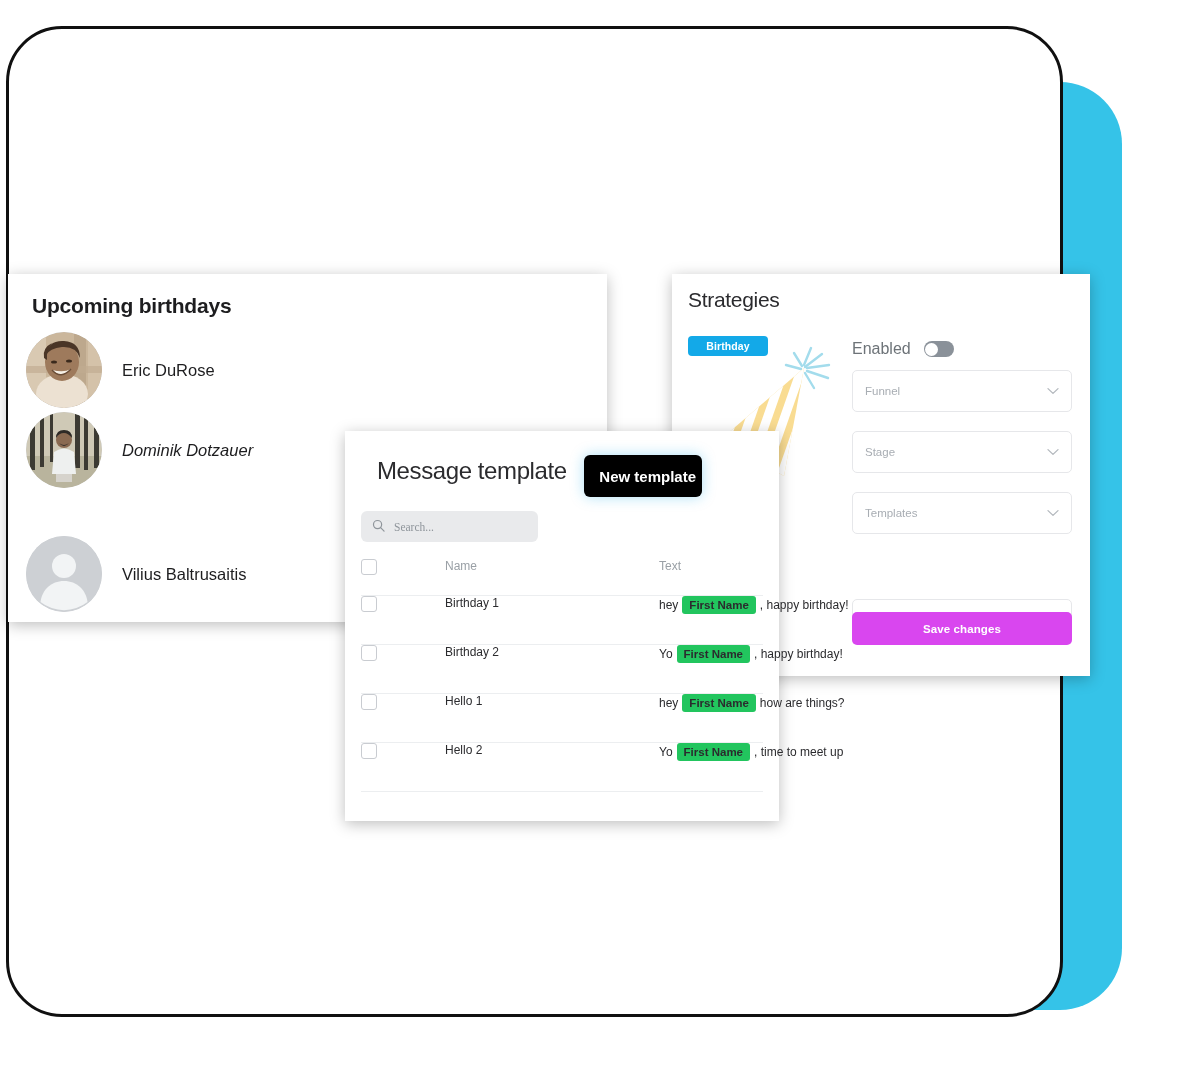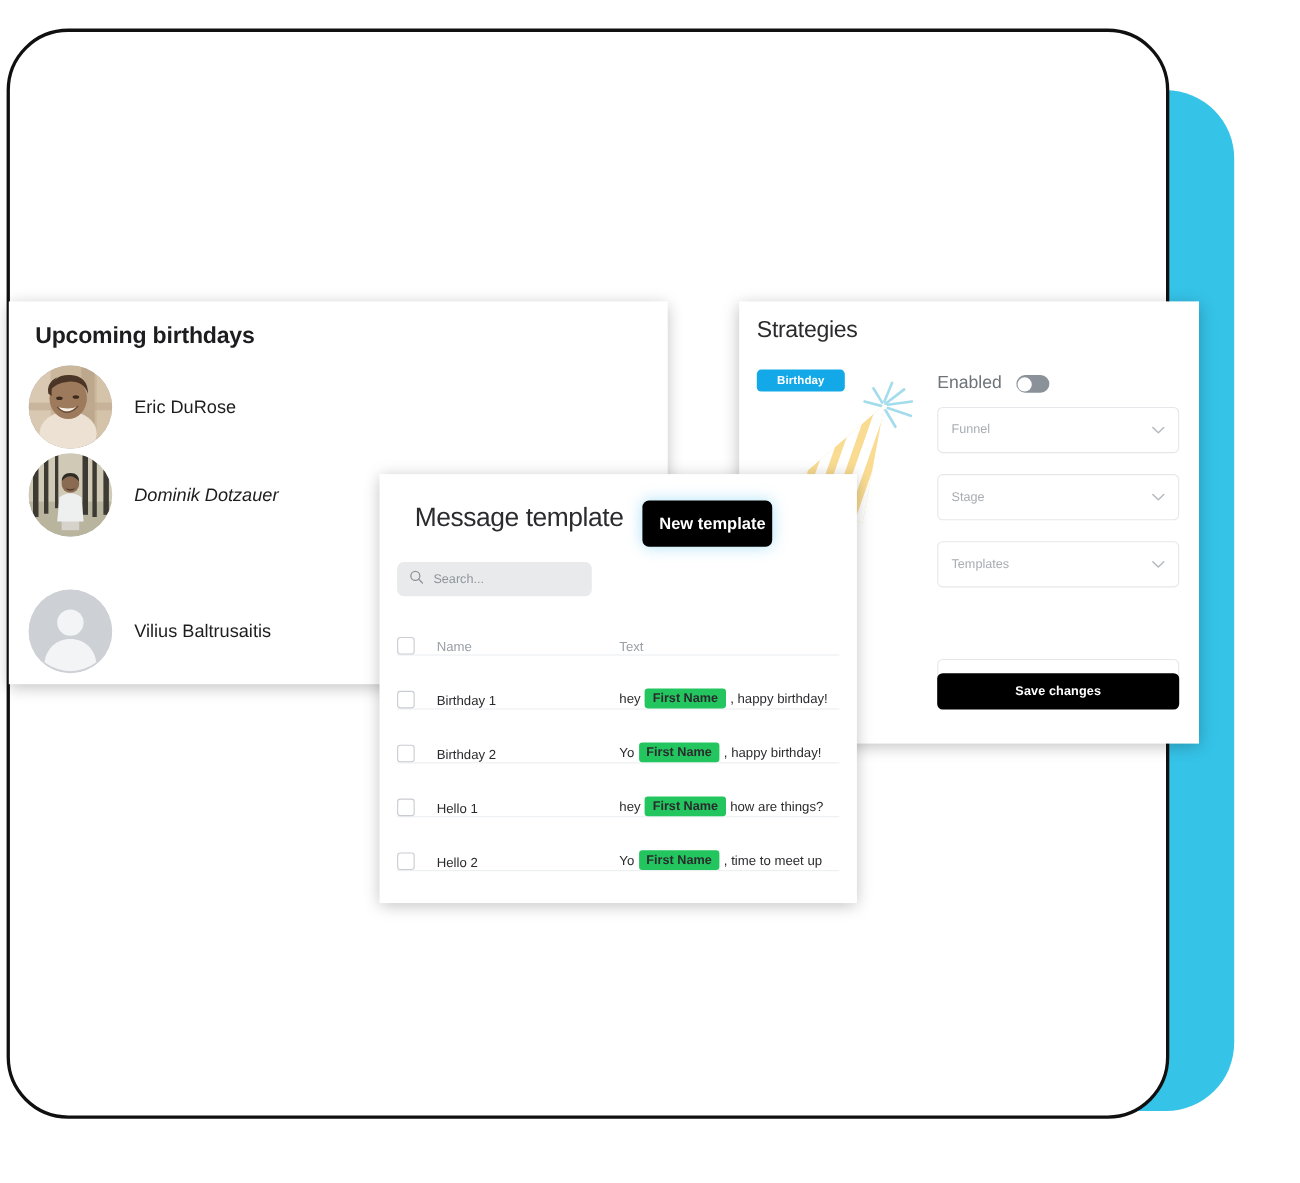--- a/index.html
+++ b/index.html
@@ -174,21 +174,21 @@
   .field.f0 { top: 96px; }
   .field.f1 { top: 157px; }
   .field.f2 { top: 218px; }
   .field.f3 { top: 279px; margin-top: 46px; }
   #save-changes {
     position: absolute;
     left: 180px;
     top: 338px;
     width: 220px;
     height: 33px;
-    background: #000000;
+    background: #d946ef;
     border-radius: 5px;
     border: none;
     color: #ffffff;
     font-size: 11.5px;
     font-weight: bold;
     font-family: "Liberation Sans", sans-serif;
     letter-spacing: 0.1px;
     cursor: pointer;
   }
 
@@ -245,32 +245,34 @@
     border-radius: 6px;
     display: flex;
     align-items: center;
     gap: 9px;
     padding: 0 11px;
     box-sizing: border-box;
   }
   #search-box .sph {
     font-size: 11.5px;
     color: #8f959b;
+    font-family: Liberation Serif, serif;
   }
   .tpl-table {
     position: absolute;
     left: 16px;
     top: 128px;
     width: 402px;
   }
   .tpl-row {
     display: flex;
-    align-items: flex-end;
+    align-items: flex-start;
     height: 48px;
     border-bottom: 1px solid #eceef0;
+    gap: 48px;
   }
   .tpl-row.header { height: 36px; }
   .tpl-row.last { border-bottom: 1px solid #eceef0; }
   .cb {
     width: 16px;
     height: 16px;
     border: 1.5px solid #c9ccd1;
     border-radius: 3px;
     box-sizing: border-box;
     flex: 0 0 auto;

